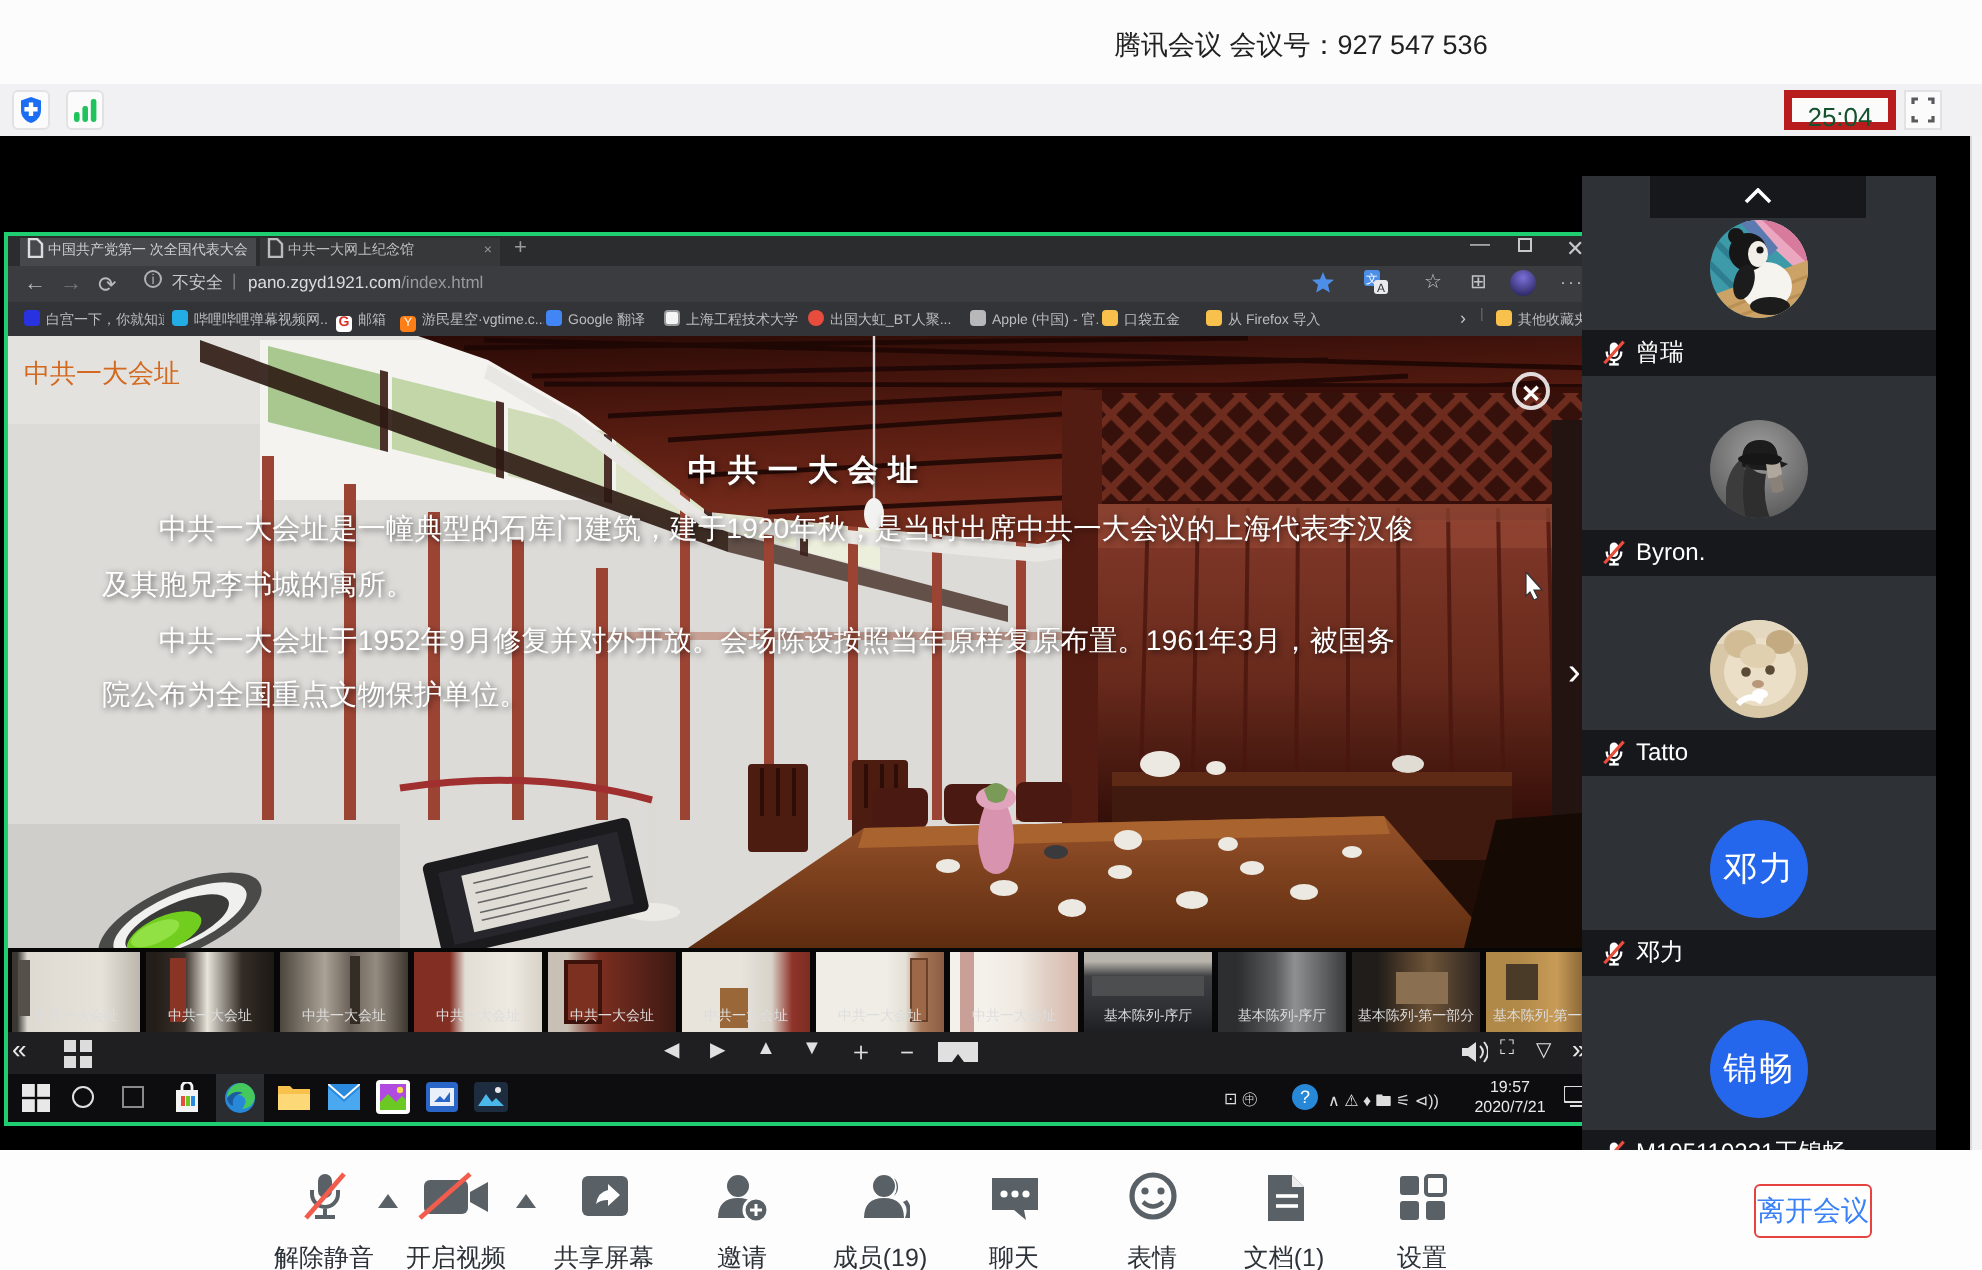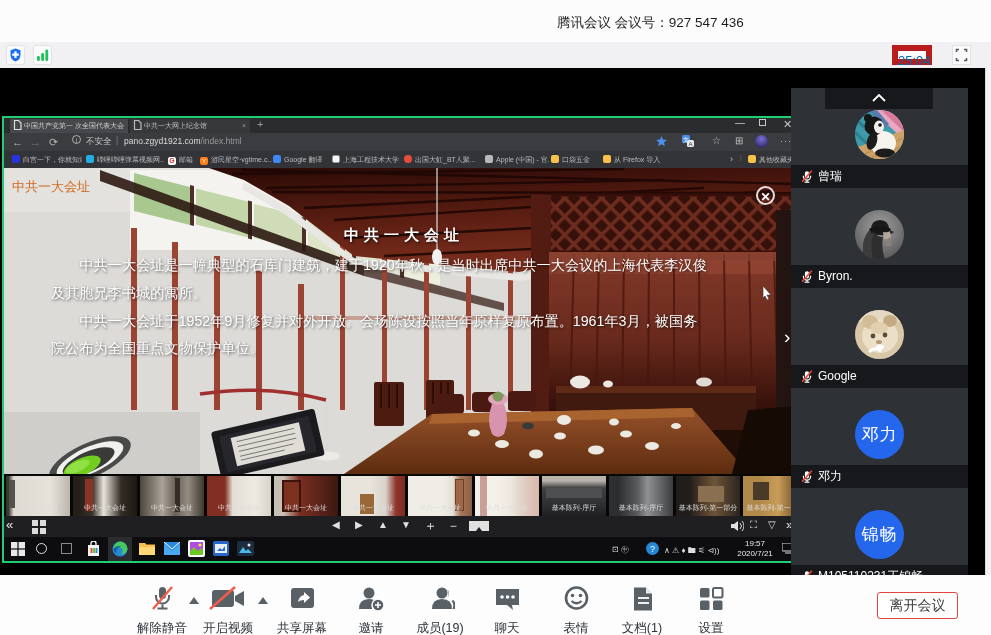--- a/index.html
+++ b/index.html
@@ -1,21 +1,21 @@
 <!DOCTYPE html>
 <html><head><meta charset="utf-8">
 <style>
 *{margin:0;padding:0;box-sizing:border-box}
 html,body{width:991px;height:635px;overflow:hidden;font-family:"Liberation Sans",sans-serif;background:#000}
 .abs{position:absolute}
 #topbar{left:0;top:0;width:991px;height:42px;background:#fcfcfc}
 #topbar .t{position:absolute;left:557px;top:14px;font-size:13.5px;color:#1f1f1f}
 #subbar{left:0;top:42px;width:991px;height:26px;background:#f1f1f3}
 .sbtn{position:absolute;top:3px;width:19px;height:20px;background:#fbfbfc;border:1px solid #e2e2e4;border-radius:3px}
-#clock{position:absolute;left:892px;top:3px;width:40px;height:20px;background:#fbfbfc;border:6px solid #b91c1c;color:#0369a1;font-size:13px;text-align:center;line-height:19px}
+#clock{position:absolute;left:892px;top:3px;width:56px;height:20px;background:#fbfbfc;border:4px solid #b91c1c;color:#14532d;font-size:13px;text-align:center;line-height:19px}
 #fsbtn{position:absolute;left:952px;top:3px;width:19px;height:20px;background:#fbfbfc;border:1px solid #e2e2e4}
 #canvas{left:0;top:68px;width:986px;height:507px;background:#000}
 #rightstrip{left:985px;top:68px;width:6px;height:567px;background:#f2f2f4;border-left:1px solid #d8d8da}
 
 #share{position:absolute;left:2px;top:48px;width:797px;height:447px;border:2px solid #1fce70}
 #tabbar{position:absolute;left:0;top:0;width:793px;height:15px;background:#2b2c2e}
 .tab1{position:absolute;left:6px;top:1px;width:118px;height:14px;background:#47484b;color:#cfcfd1;font-size:7px;line-height:14px;white-space:nowrap;overflow:hidden;padding-left:3px}
 .tab2{position:absolute;left:126px;top:1px;width:120px;height:14px;background:#37383a;color:#bdbdbf;font-size:7px;line-height:14px;white-space:nowrap;overflow:hidden;padding-left:3px}
 #addrbar{position:absolute;left:0;top:15px;width:793px;height:18px;background:#3b3c3f;color:#c9c9cb;font-size:8.5px}
 #bkbar{position:absolute;left:0;top:33px;width:793px;height:17px;background:#333438;color:#bcbcbe;font-size:7px}
@@ -32,26 +32,26 @@
 .tile{position:absolute;left:0;width:177px;height:100px}
 .nbar{position:absolute;left:0;bottom:0;width:177px;height:23px;background:#17181b;color:#fff;font-size:12px;line-height:23px}
 .nbar span{margin-left:27px}
 .av{position:absolute;left:64px;top:22px;width:49px;height:49px;border-radius:50%;overflow:hidden}
 .bl{background:#2567ec;color:#fff;font-size:17px;text-align:center;line-height:49px;letter-spacing:1px}
 #collapse{position:absolute;left:34px;top:0;width:108px;height:21px;background:#17181b}
 
 #toolbar{left:0;top:575px;width:991px;height:60px;background:#fdfdfd}
 .titem{position:absolute;top:10px;width:68px;text-align:center;color:#2d3238}
 .titem .lbl{margin-top:3px;font-size:12.5px;white-space:nowrap}
-#leave{position:absolute;left:877px;top:17px;width:81px;height:27px;border:1px solid #e64340;border-radius:3px;color:#404040;font-size:14px;text-align:center;line-height:25px;background:#fff}
+#leave{position:absolute;left:877px;top:17px;width:59px;height:27px;border:1px solid #e64340;border-radius:3px;color:#3b82f6;font-size:14px;text-align:center;line-height:25px;background:#fff}
 .arr{position:absolute;top:22px;width:0;height:0;border-left:5px solid transparent;border-right:5px solid transparent;border-bottom:7px solid #596066}
 </style></head>
 <body>
 <div class="abs" id="topbar">
-    <div class="t">腾讯会议 会议号：927 547 436</div>
+    <div class="t">腾讯会议 会议号：927 547 536</div>
   </div>
 <div class="abs" id="subbar">
   <div class="sbtn" style="left:6px">
     <svg width="17" height="18" viewBox="0 0 17 18">
         <path d="M8.5 2.5 L13.5 4.2 V9 C13.5 12.4 11.3 14.6 8.5 15.5 C5.7 14.6 3.5 12.4 3.5 9 V4.2 Z" fill="#1b6ef3"></path>
         <path d="M8.5 5.2 V12 M5.2 8.6 H11.8" stroke="#fff" stroke-width="2.2"></path>
       </svg>
   </div>
   <div class="sbtn" style="left:33px">
     <svg width="17" height="18" viewBox="0 0 17 18">
@@ -492,21 +492,21 @@
         <ellipse cx="35" cy="11" rx="7" ry="6" fill="#c4aa80"></ellipse>
         <ellipse cx="24" cy="18" rx="9" ry="6" fill="#e0d0b0"></ellipse>
         <circle cx="18" cy="26" r="2.4" fill="#5a4a36"></circle>
             <circle cx="30" cy="25" r="2.4" fill="#5a4a36"></circle>
         <ellipse cx="24" cy="32" rx="3" ry="2" fill="#b89878"></ellipse>
         <ellipse cx="25" cy="37" rx="4" ry="2.5" fill="#fff"></ellipse>
         <path d="M14 42 q6 -6 12 -1" stroke="#fff" stroke-width="3" fill="none"></path>
       </svg></div>
       <div class="nbar"><svg style="position:absolute;left:9px;top:4px" width="14" height="15" viewBox="0 0 14 15">
             <use href="#micoff"></use>
-          </svg><span>Google</span></div>
+          </svg><span>Tatto</span></div>
     </div>
     <div class="tile" style="top:300px">
       <div class="av bl">邓力</div>
       <div class="nbar"><svg style="position:absolute;left:9px;top:4px" width="14" height="15" viewBox="0 0 14 15">
             <use href="#micoff"></use>
           </svg><span>邓力</span></div>
     </div>
     <div class="tile" style="top:400px">
       <div class="av bl">锦畅</div>
       <div class="nbar"><svg style="position:absolute;left:9px;top:4px" width="14" height="15" viewBox="0 0 14 15">

